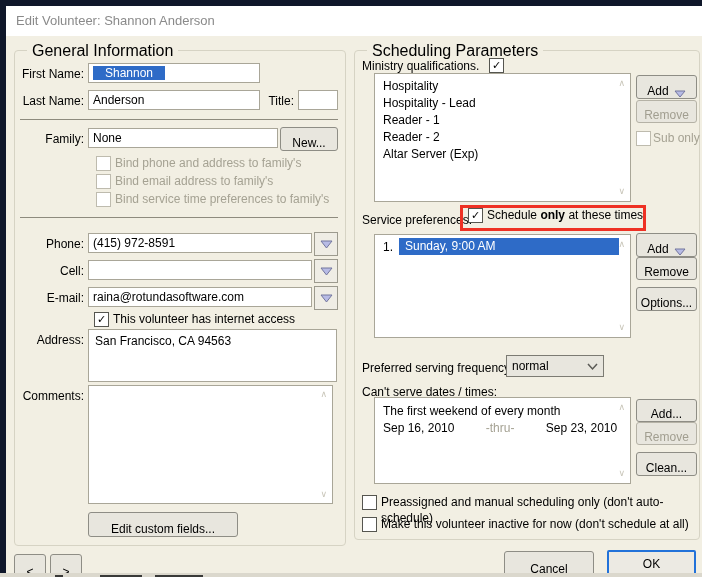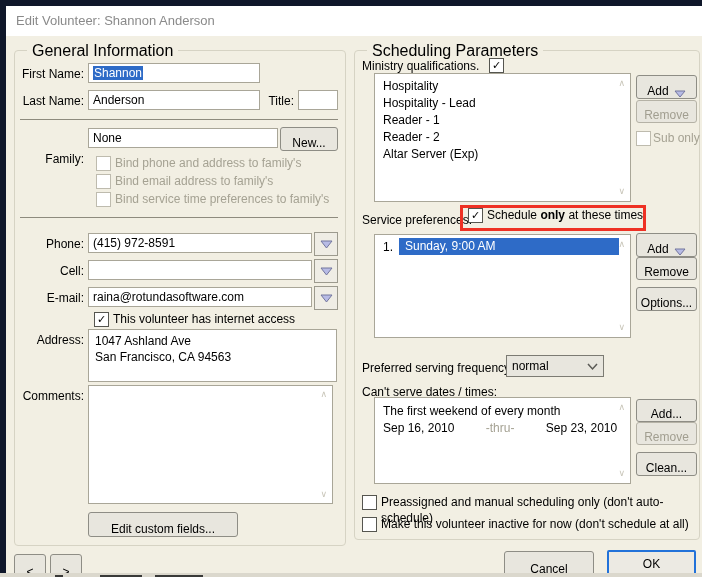--- a/index.html
+++ b/index.html
@@ -6,21 +6,21 @@
   body{font-family:"Liberation Sans","DejaVu Sans",sans-serif;font-size:12px;color:#000;}
   .stage{position:relative;width:702px;height:577px;background:#DBD8CD;overflow:hidden;}
   .window{position:absolute;left:0;top:0;width:700px;height:572px;border:6px solid #0f172a;background:#F2EFE3;}
   .titlebar{position:absolute;left:0;top:0;width:100%;height:30px;background:#FFFFFF;}
   .title{position:absolute;left:10px;top:7px;font-size:13px;color:#8A8A8A;}
   .group{position:absolute;border:1px solid #D6D3C4;border-radius:4px;}
   .group-label{position:absolute;top:-8px;left:12px;background:#F2EFE3;padding:0 5px;font-size:16px;line-height:15px;}
   .label{position:absolute;text-align:right;line-height:20px;}
   .ltext{position:absolute;line-height:16px;}
   .tb{position:absolute;background:#fff;border:1px solid #A9A698;line-height:18px;padding:0 4px;overflow:hidden;white-space:nowrap;}
-  .sel-text{background:#2E6BC7;color:#fff;padding:0 1px;}
+  .sel-text{background:#2E6BC7;color:#fff;padding:0 12px;}
   .btn{position:absolute;display:flex;align-items:flex-end;justify-content:center;background:#E8E6DE;border:1px solid #8E8D85;border-radius:3px;font-size:12px;cursor:default;}
   .btn.dis{color:#A19E90;border-color:#B5B2A6;}
   .cb{position:absolute;width:13px;height:13px;background:#fff;border:1px solid #55554F;display:flex;align-items:center;justify-content:center;font-size:11px;line-height:11px;}
   .cb.dis{border-color:#BEBBAE;}
   .cblabel{position:absolute;line-height:16px;}
   .gray{color:#A5A293;}
   .sep{position:absolute;height:1px;background:#8E8B7E;}
   .list{position:absolute;background:#fff;border:1px solid #A9A698;}
   .scrollglyph{position:absolute;right:5px;color:#C8C5B8;font-size:9px;line-height:9px;}
   .listitem{line-height:17px;padding-left:8px;white-space:nowrap;}
@@ -50,21 +50,21 @@
     <div class="tb" style="left:82px;top:57px;width:162px;height:18px;"><span class="sel-text">Shannon</span></div>
 
     <div class="label" style="left:0;top:85px;width:78px;">Last Name:</div>
     <div class="tb" style="left:82px;top:84px;width:162px;height:18px;"><span>Anderson</span></div>
 
     <div class="label" style="left:254px;top:85px;width:34px;">Title:</div>
     <div class="tb" style="left:292px;top:84px;width:30px;height:18px;"><span></span></div>
 
     <div class="sep" style="left:14px;top:113px;width:318px;"></div>
 
-    <div class="label" style="left:0;top:123px;width:78px;margin-top:20px;">Family:</div>
+    <div class="label" style="left:0;top:123px;width:78px;">Family:</div>
     <div class="tb" style="left:82px;top:122px;width:180px;height:18px;"><span>None</span></div>
     <div class="btn" style="left:274px;top:121px;width:56px;height:22px;">New...</div>
 
     <div class="cb dis" style="left:90px;top:150px;"></div>
     <div class="cblabel gray" style="left:109px;top:149px;">Bind phone and address to family's</div>
     <div class="cb dis" style="left:90px;top:168px;"></div>
     <div class="cblabel gray" style="left:109px;top:167px;">Bind email address to family's</div>
     <div class="cb dis" style="left:90px;top:186px;"></div>
     <div class="cblabel gray" style="left:109px;top:185px;">Bind service time preferences to family's</div>
 
@@ -94,21 +94,20 @@
         </svg>
     </div>
 
     <div class="cb" style="left:88px;top:306px;">
         <span>✓</span>
       </div>
     <div class="cblabel" style="left:107px;top:305px;">This volunteer has internet access</div>
 
     <div class="label" style="left:0;top:324px;width:78px;">Address:</div>
     <div class="tb" style="left:82px;top:323px;width:235px;height:45px;white-space:normal;line-height:16px;padding:3px 6px;">
-      <div>1047 Ashland Ave</div>
       <div>San Francisco, CA 94563</div>
     </div>
 
     <div class="label" style="left:0;top:380px;width:78px;">Comments:</div>
     <div class="tb" style="left:82px;top:379px;width:235px;height:117px;">
       <span class="scrollglyph" style="top:4px;">∧</span>
       <span class="scrollglyph" style="bottom:4px;">∨</span>
     </div>
 
     <div class="btn" style="left:82px;top:506px;width:148px;height:23px;">Edit custom fields...</div>

